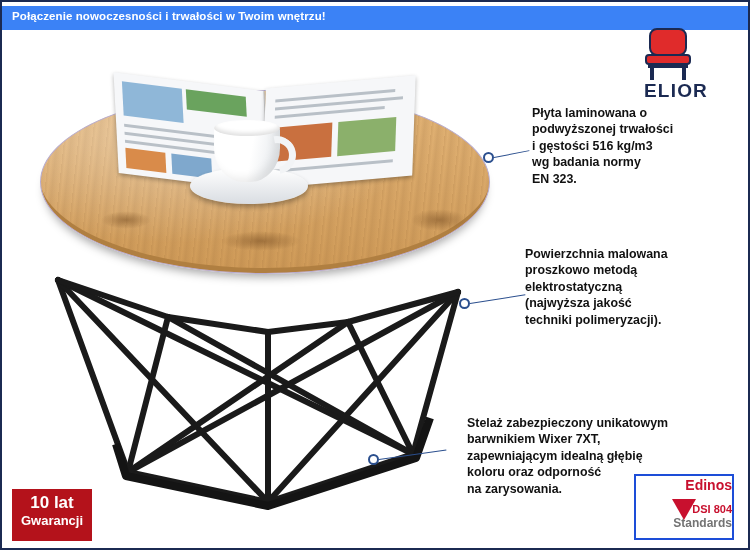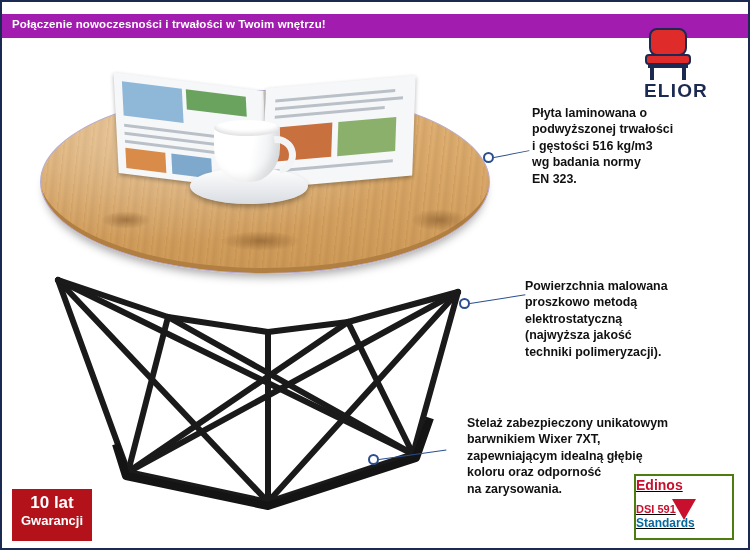--- a/index.html
+++ b/index.html
@@ -11,23 +11,23 @@
   }
   .page{
     position:relative;
     width:750px;height:550px;
     box-sizing:border-box;
     border:2px solid #1b2a52;
     background:#ffffff;
   }
   
   .header{
-    position:absolute;left:0;top:12px;
+    position:absolute;left:0;top:4px;
     width:746px;height:24px;
-    background:#a21caf;
+    background:#3b82f6;
   }
   .header-title{
     position:absolute;left:10px;top:4px;
     color:#ffffff;
     font-size:11.5px;
     font-weight:bold;
     letter-spacing:0.1px;
     white-space:nowrap;
   }
   
@@ -142,34 +142,33 @@
     background:#b4121b;
     color:#ffffff;
     text-align:center;
   }
   .warranty .w1{font-size:17px;font-weight:bold;margin-top:4px;line-height:20px;}
   .warranty .w2{font-size:13px;font-weight:bold;line-height:16px;}
   
   .edinos{
     position:absolute;right:14px;bottom:8px;
     width:96px;height:62px;
-    border:2px solid #4d7c0f;
+    border:2px solid #1d4ed8;
     background:#ffffff;
-    text-align:left;
-    text-decoration:underline;
+    text-align:right;
   }
   .edinos .e1{
     color:#c8102e;font-weight:bold;font-size:14px;margin-top:2px;line-height:15px;
   }
   .edinos .e2{
     color:#c8102e;font-weight:bold;font-size:11px;line-height:13px;
     position:relative;
   }
   .edinos .e3{
-    color:#0369a1;font-weight:bold;font-size:12px;line-height:14px;
+    color:#737373;font-weight:bold;font-size:12px;line-height:14px;
   }
   .edinos-check{
     position:absolute;left:50%;top:20px;margin-left:-14px;
     width:28px;height:26px;
   }
 </style>
 </head>
 <body>
 
 <div class="page">
@@ -246,21 +245,21 @@
   <div class="callout" style="left:530px;top:103px;width:206px;">
     <p>Płyta laminowana o
 podwyższonej trwałości
 i gęstości 516 kg/m3
 wg badania normy
 EN 323.</p>
   </div>
   <div class="dot" style="left:481px;top:150px;"></div>
   <div class="leader" style="left:492px;top:155px;width:36px;transform:rotate(-11deg);transform-origin:left center;"></div>
 
-  <div class="callout" style="left:523px;top:276px;width:214px;">
+  <div class="callout" style="left:523px;top:244px;width:214px;">
     <p>Powierzchnia malowana
 proszkowo metodą
 elektrostatyczną
 (najwyższa jakość
 techniki polimeryzacji).</p>
   </div>
   <div class="dot" style="left:457px;top:296px;"></div>
   <div class="leader" style="left:468px;top:301px;width:56px;transform:rotate(-9deg);transform-origin:left center;"></div>
 
   <div class="callout" style="left:465px;top:413px;width:296px;">
@@ -276,17 +275,17 @@
   <div class="warranty">
     <div class="w1">10 lat</div>
     <div class="w2">Gwarancji</div>
   </div>
 
   <div class="edinos">
     <div class="e1">Edinos</div>
     <svg class="edinos-check" viewBox="0 0 28 26">
       <path d="M2 3 H26 L14 24 Z" fill="#c8102e"></path>
     </svg>
-    <div class="e2" style="margin-top:10px;">DSI 591</div>
+    <div class="e2" style="margin-top:10px;">DSI 804</div>
     <div class="e3">Standards</div>
   </div>
 
 </div>
 
 </body></html>

